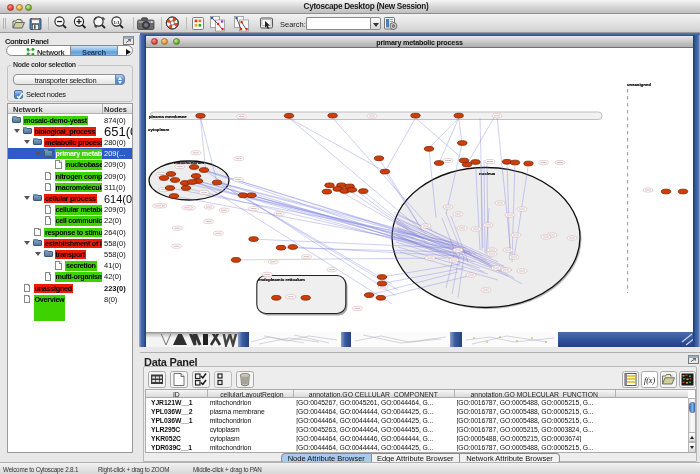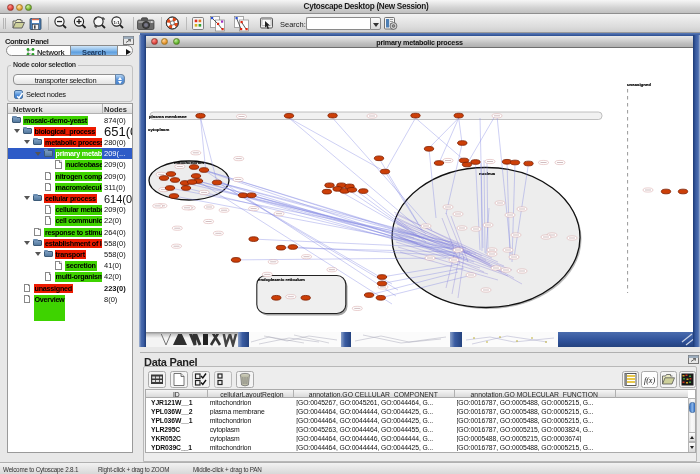--- a/index.html
+++ b/index.html
@@ -692,19 +692,24 @@
         <div class="abs" style="left:543px;top:11.5px;width:6.5px;height:11px;border-radius:3.2px;background:linear-gradient(90deg,#3a74c4,#8ab6ea 45%,#2a64b8);border:0.5px solid #4a74a8;"></div>
         <div class="abs" style="left:542px;top:42px;width:8.5px;height:10px;background:linear-gradient(#fdfdfd,#d8d8d8);border:1px solid #b4b4b4;">
           <div style="margin:2.5px 0 0 1.2px;width:0;height:0;border-left:2.4px solid transparent;border-right:2.4px solid transparent;border-bottom:3.5px solid #222;"></div>
         </div>
         <div class="abs" style="left:542px;top:52px;width:8.5px;height:10.5px;background:linear-gradient(#fdfdfd,#d8d8d8);border:1px solid #b4b4b4;">
           <div style="margin:3px 0 0 1.2px;width:0;height:0;border-left:2.4px solid transparent;border-right:2.4px solid transparent;border-top:3.5px solid #222;"></div>
         </div>
       </div>
   </div>
 
+  <div class="abs" id="tabs" style="left:0;top:99px;width:560px;height:13px;">
+      <div class="abs" style="left:141px;top:1px;width:90.5px;height:11px;background:#a9c9ee;border:1px solid #8a8a8a;border-radius:4px 0 0 4px;text-align:center;font-size:7.5px;color:#111;line-height:10px;">Node Attribute Browser</div>
+      <div class="abs" style="left:231.5px;top:1px;width:88.5px;height:11px;background:#f2f2f2;border:1px solid #8a8a8a;border-left:none;text-align:center;font-size:7.5px;color:#111;line-height:10px;">Edge Attribute Browser</div>
+      <div class="abs" style="left:320px;top:1px;width:100px;height:11px;background:#f2f2f2;border:1px solid #8a8a8a;border-left:none;border-radius:0 4px 4px 0;text-align:center;font-size:7.5px;color:#111;line-height:10px;">Network Attribute Browser</div>
+    </div>
 </div>
 
 <div class="abs" style="left:0;top:462px;width:700px;height:12px;background:linear-gradient(#f2f2f2,#d8d8d8);border-top:1px solid #b0b0b0;">
   <div class="abs" style="left:3px;top:2.5px;font-size:6.3px;letter-spacing:-0.2px;color:#333;">Welcome to Cytoscape 2.8.1</div>
   <div class="abs" style="left:98px;top:2.5px;font-size:6.3px;letter-spacing:-0.2px;color:#333;">Right-click + drag to ZOOM</div>
   <div class="abs" style="left:193px;top:2.5px;font-size:6.3px;letter-spacing:-0.2px;color:#333;">Middle-click + drag to PAN</div>
 </div>
 
 </body></html>

